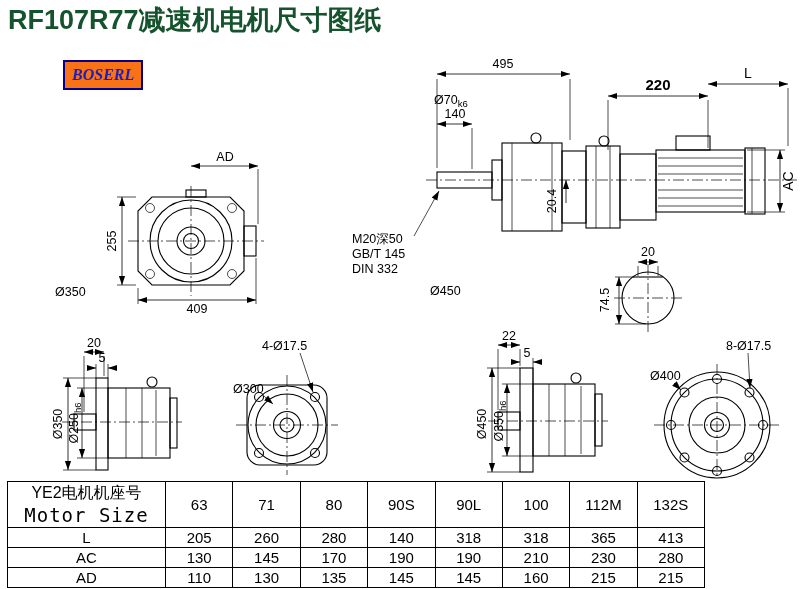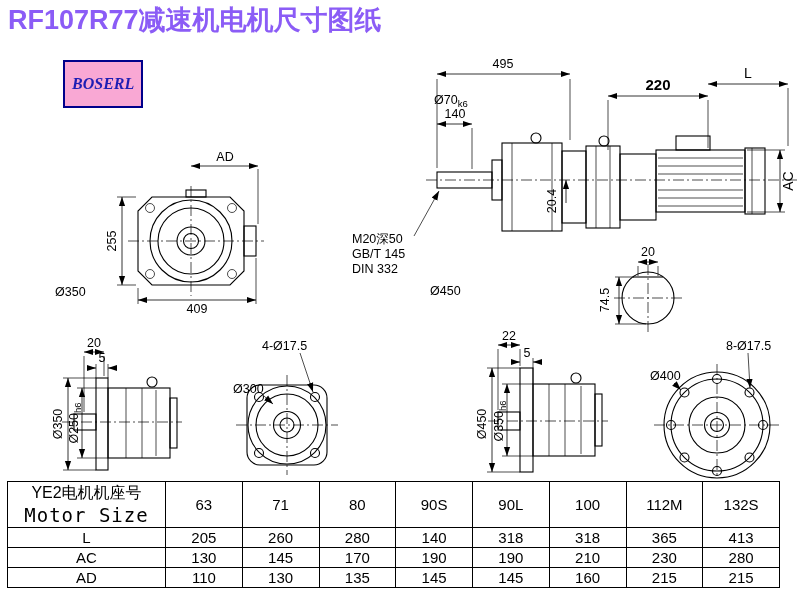--- a/index.html
+++ b/index.html
@@ -1,27 +1,27 @@
 <!DOCTYPE html>
 <html><head>
 <meta charset="utf-8">
 <style>
   html,body{margin:0;padding:0;}
   body{width:800px;height:589px;background:#ffffff;font-family:"Liberation Sans",sans-serif;position:relative;overflow:hidden;}
-  .title{position:absolute;left:8px;top:2px;font-size:27px;font-weight:700;color:#8b5cf6;white-space:nowrap;}
-  .logo{position:absolute;left:63px;top:60px;border:2px solid #00008b;background:#f9a8d4;color:#1e1eb4;font-weight:700;font-style:italic;font-family:"Liberation Serif",serif;font-size:16px;line-height:20px;padding:12px 7px;}
+  .title{position:absolute;left:8px;top:2px;font-size:27px;font-weight:700;color:#14532d;white-space:nowrap;}
+  .logo{position:absolute;left:63px;top:60px;border:2px solid #00008b;background:#f97316;color:#1e1eb4;font-weight:700;font-style:italic;font-family:"Liberation Serif",serif;font-size:16px;line-height:20px;padding:3px 7px;}
   .drawing{position:absolute;left:0;top:0;}
   .ln{stroke:#000;stroke-width:1.1;fill:none;}
   .thin{stroke:#000;stroke-width:0.7;fill:none;}
   .cl{stroke:#000;stroke-width:0.7;fill:none;stroke-dasharray:11 3 2 3;}
   .dim{stroke:#000;stroke-width:0.8;fill:none;}
   .dt{font-family:"Liberation Sans",sans-serif;font-size:12.5px;fill:#000;}
   .dtb{font-weight:700;font-size:15px;}
   .dtm{font-size:14px;}
-  .dim-table{position:absolute;left:7px;top:481px;width:773px;height:104px;border-collapse:collapse;table-layout:fixed;background:#fff;}
+  .dim-table{position:absolute;left:7px;top:481px;width:698px;height:104px;border-collapse:collapse;table-layout:fixed;background:#fff;}
   .dim-table th,.dim-table td{border:1px solid #000;text-align:center;vertical-align:middle;color:#000;font-weight:400;padding:0;}
   .dim-table th{height:45px;font-size:15px;}
   .dim-table td{height:19px;font-size:15px;}
   .hdr-cn{font-size:16px;}
   .mono{font-family:"DejaVu Sans Mono",monospace;font-size:19px;letter-spacing:1px;}
 </style>
 </head>
 <body>
 
 <div class="title">RF107R77减速机电机尺寸图纸</div>

